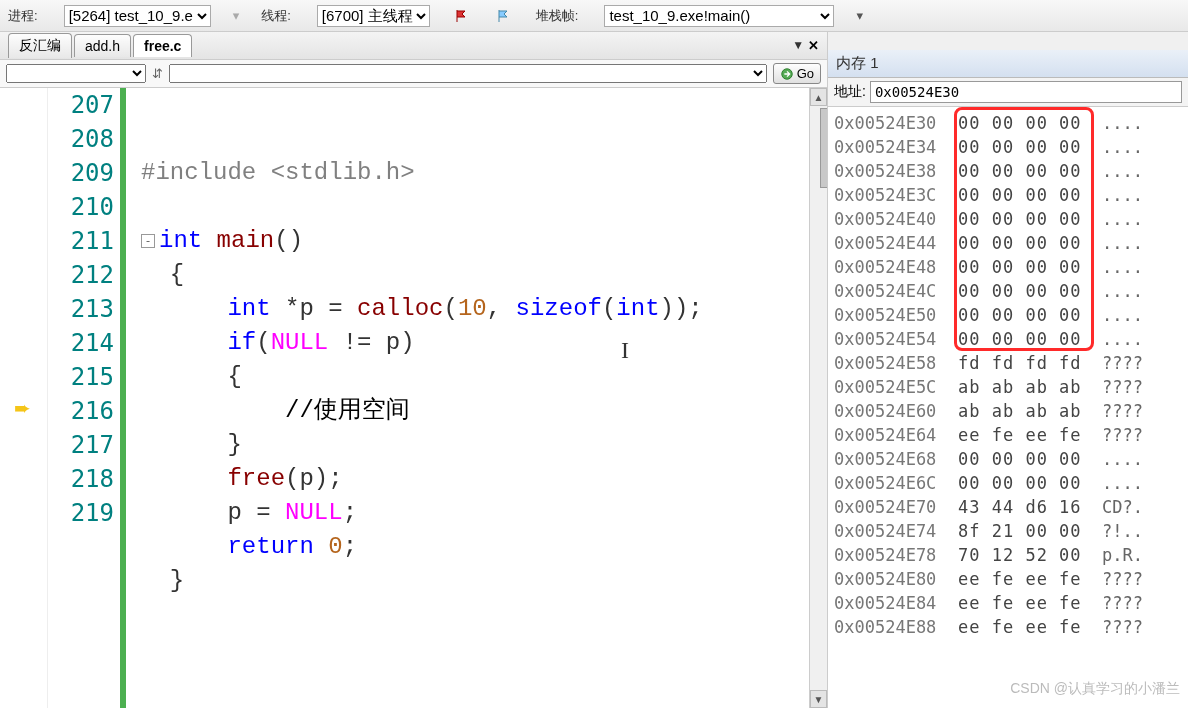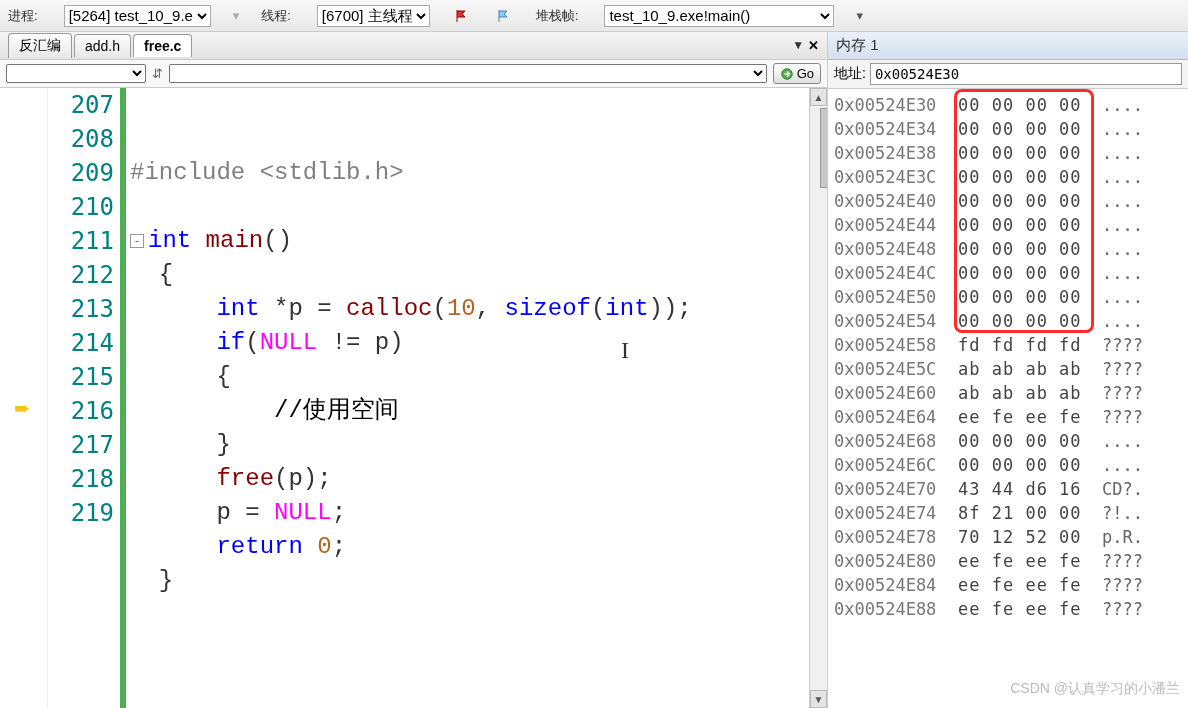--- a/index.html
+++ b/index.html
@@ -65,21 +65,21 @@
 .exec-arrow { position: absolute; left: 14px; color: #f5c518; font-size: 20px; }
 .ln-col {
   width: 72px; background: #fff; text-align: right; padding-right: 6px;
   font-family: Consolas, monospace; font-size: 24px; color: #008080;
 }
 .ln-col div { height: 34px; line-height: 34px; }
 .green-bar { width: 6px; background: #4caf50; }
 .code-col {
   flex: 1; font-family: Consolas, "Courier New", monospace;
   font-size: 24px; line-height: 34px; color: #333; white-space: pre;
-  padding-left: 4px; position: relative;
+  padding-left: 15px; position: relative;
 }
 .code-col .row { height: 34px; display: flex; align-items: center; }
 .kw { color: #0000ff; }
 .fn { color: #880000; }
 .type { color: #0000ff; }
 .incl { color: #808080; }
 .const { color: #FF00FF; }
 .num { color: #b5651d; font-family: Liberation Mono, monospace; }
 .comment { color: #000000; }
 .fold { display:inline-block; width:14px; height:14px; border:1px solid #999; font-size:11px; text-align:center; line-height:12px; color:#555; margin-right:4px; }
@@ -196,21 +196,21 @@
       <div class="scrollbar-v">
         <div class="btn">▲</div>
         <div class="track">
             <div class="thumb" style="top:2px;height:80px;"></div>
           </div>
         <div class="btn">▼</div>
       </div>
     </div>
   </div>
 
-  <div class="right-pane" style="position:relative;">
+  <div class="right-pane" style="position:relative;margin-top:18px;">
     <div class="mem-header">内存 1</div>
     <div class="mem-addr-row">
       <span class="lbl">地址:</span>
       <input value="0x00524E30" style="">
     </div>
     <div class="mem-body" id="mem-body" style="position:relative;">
       <div class="highlight-box" style="top:0px;left:126px;width:140px;height:244px;"></div>
     <div class="mem-row">
           <span class="addr">0x00524E30</span>
           <span class="hex">00 00 00 00</span>

